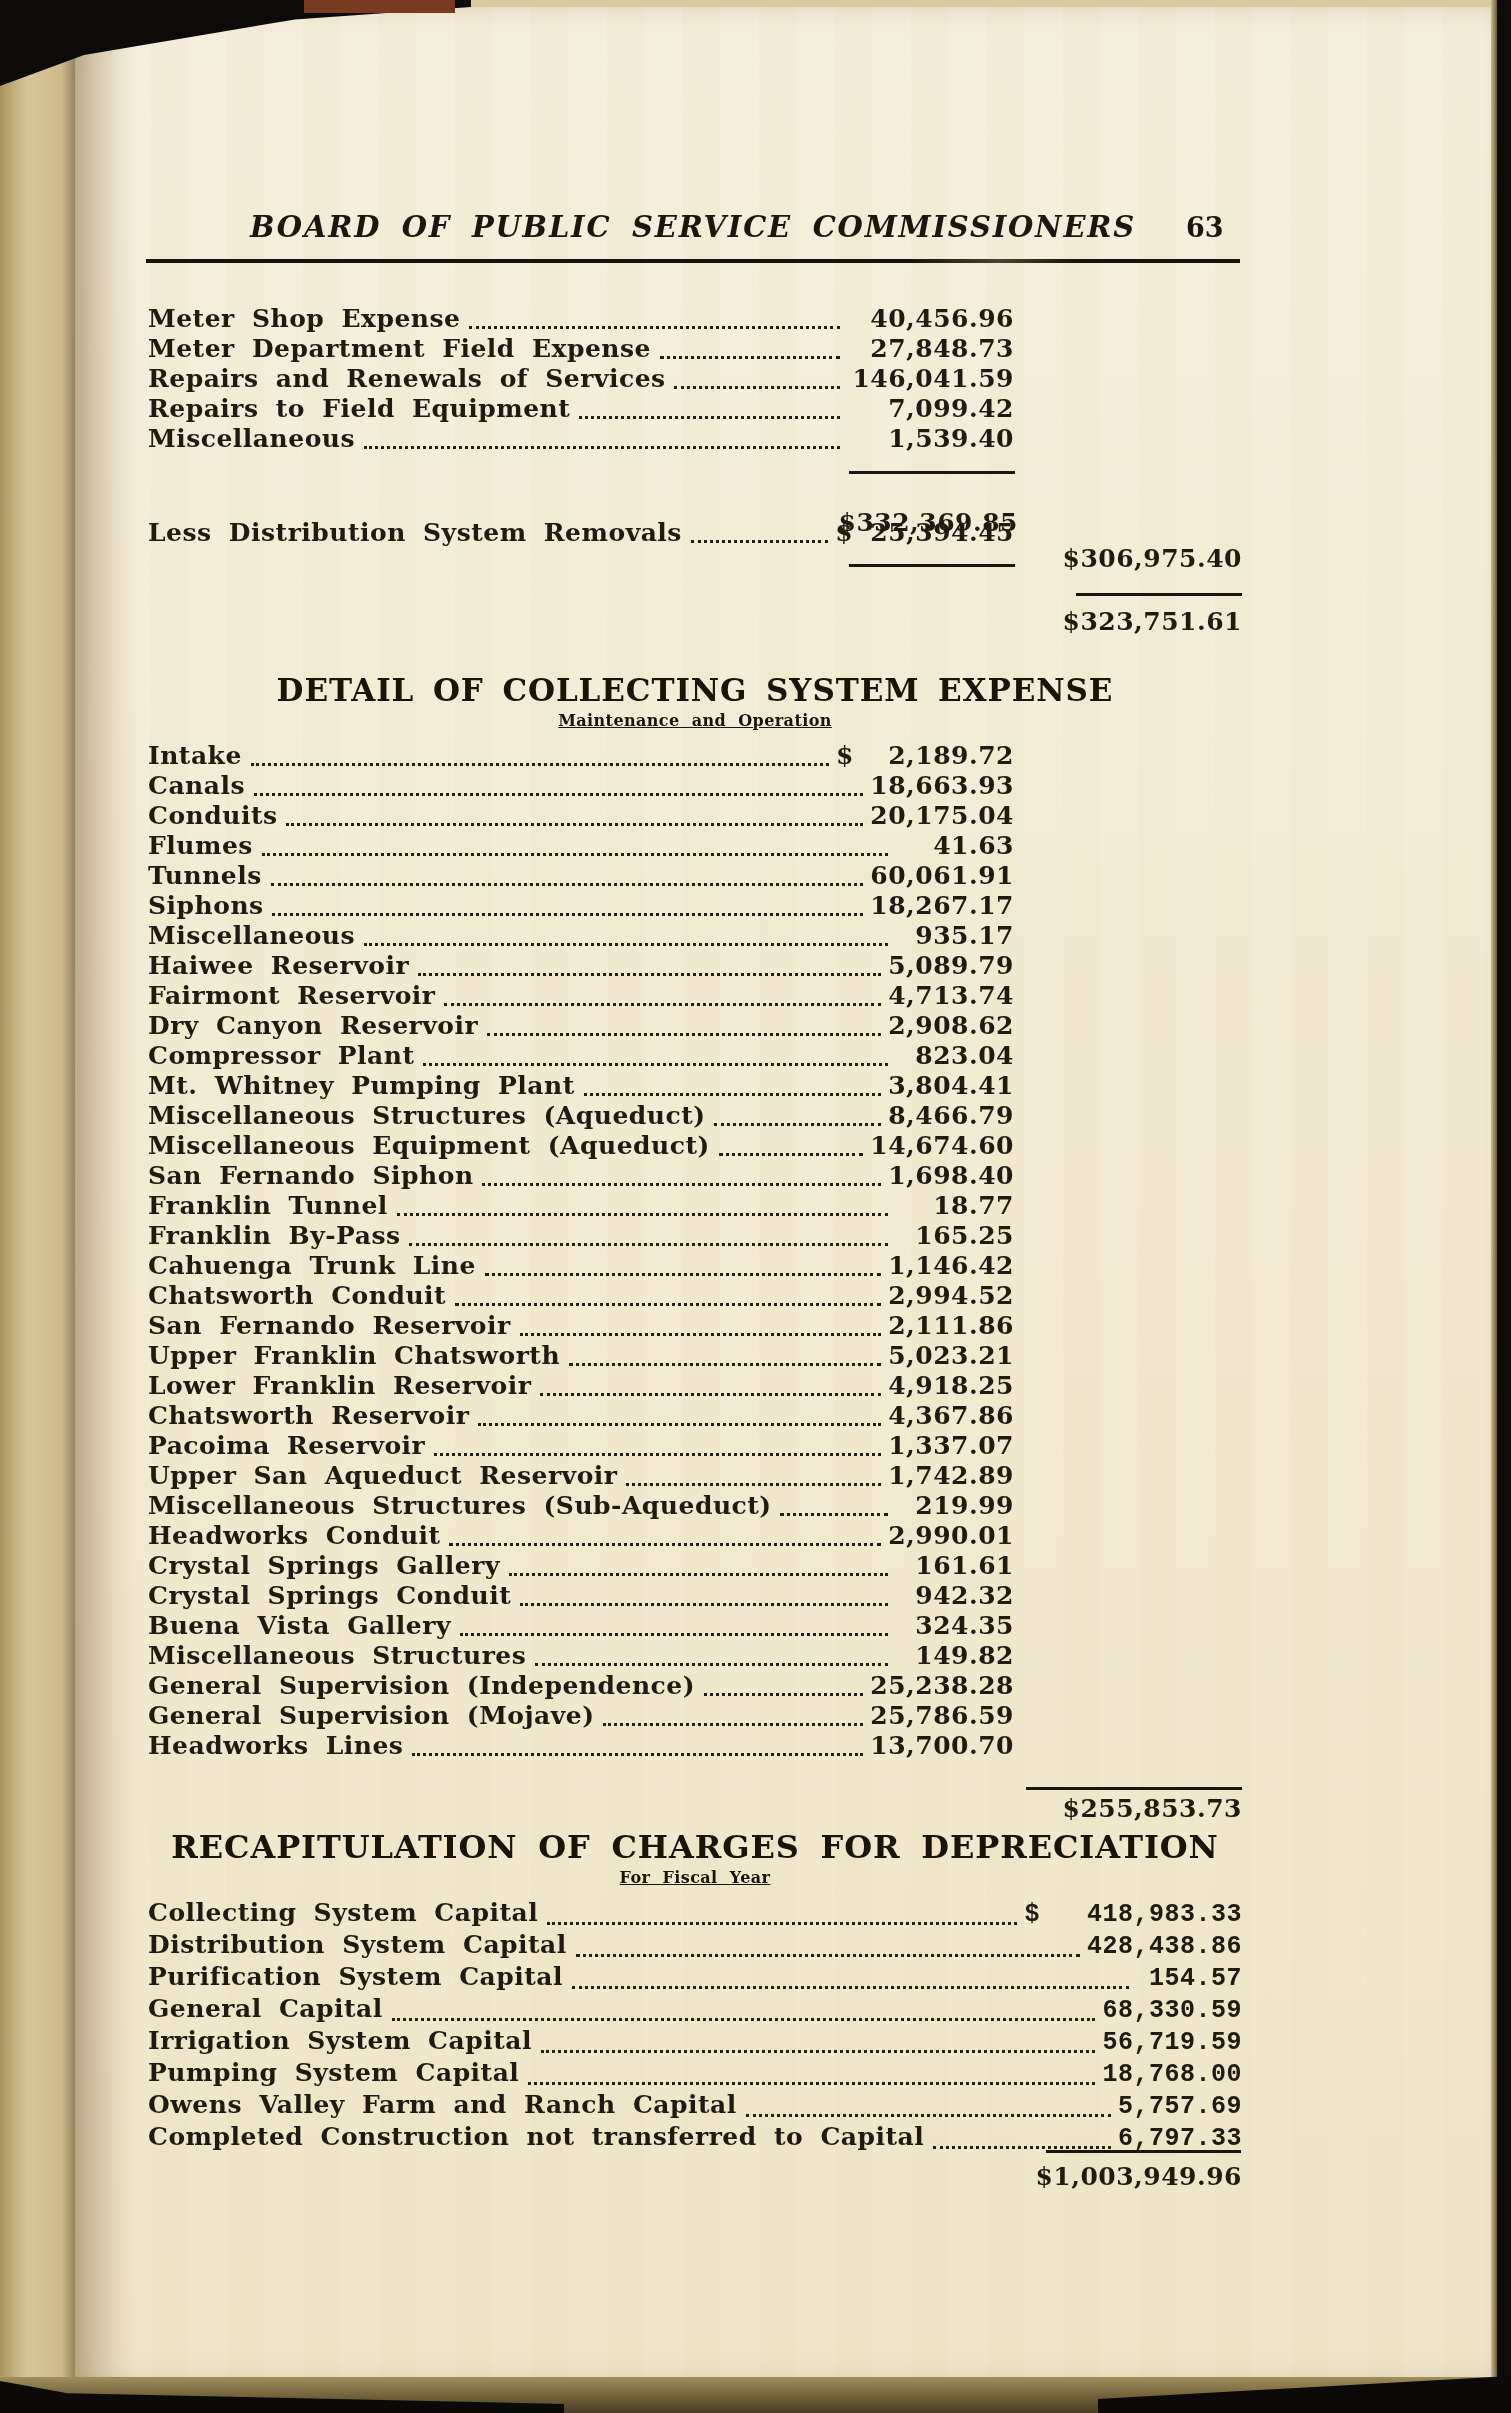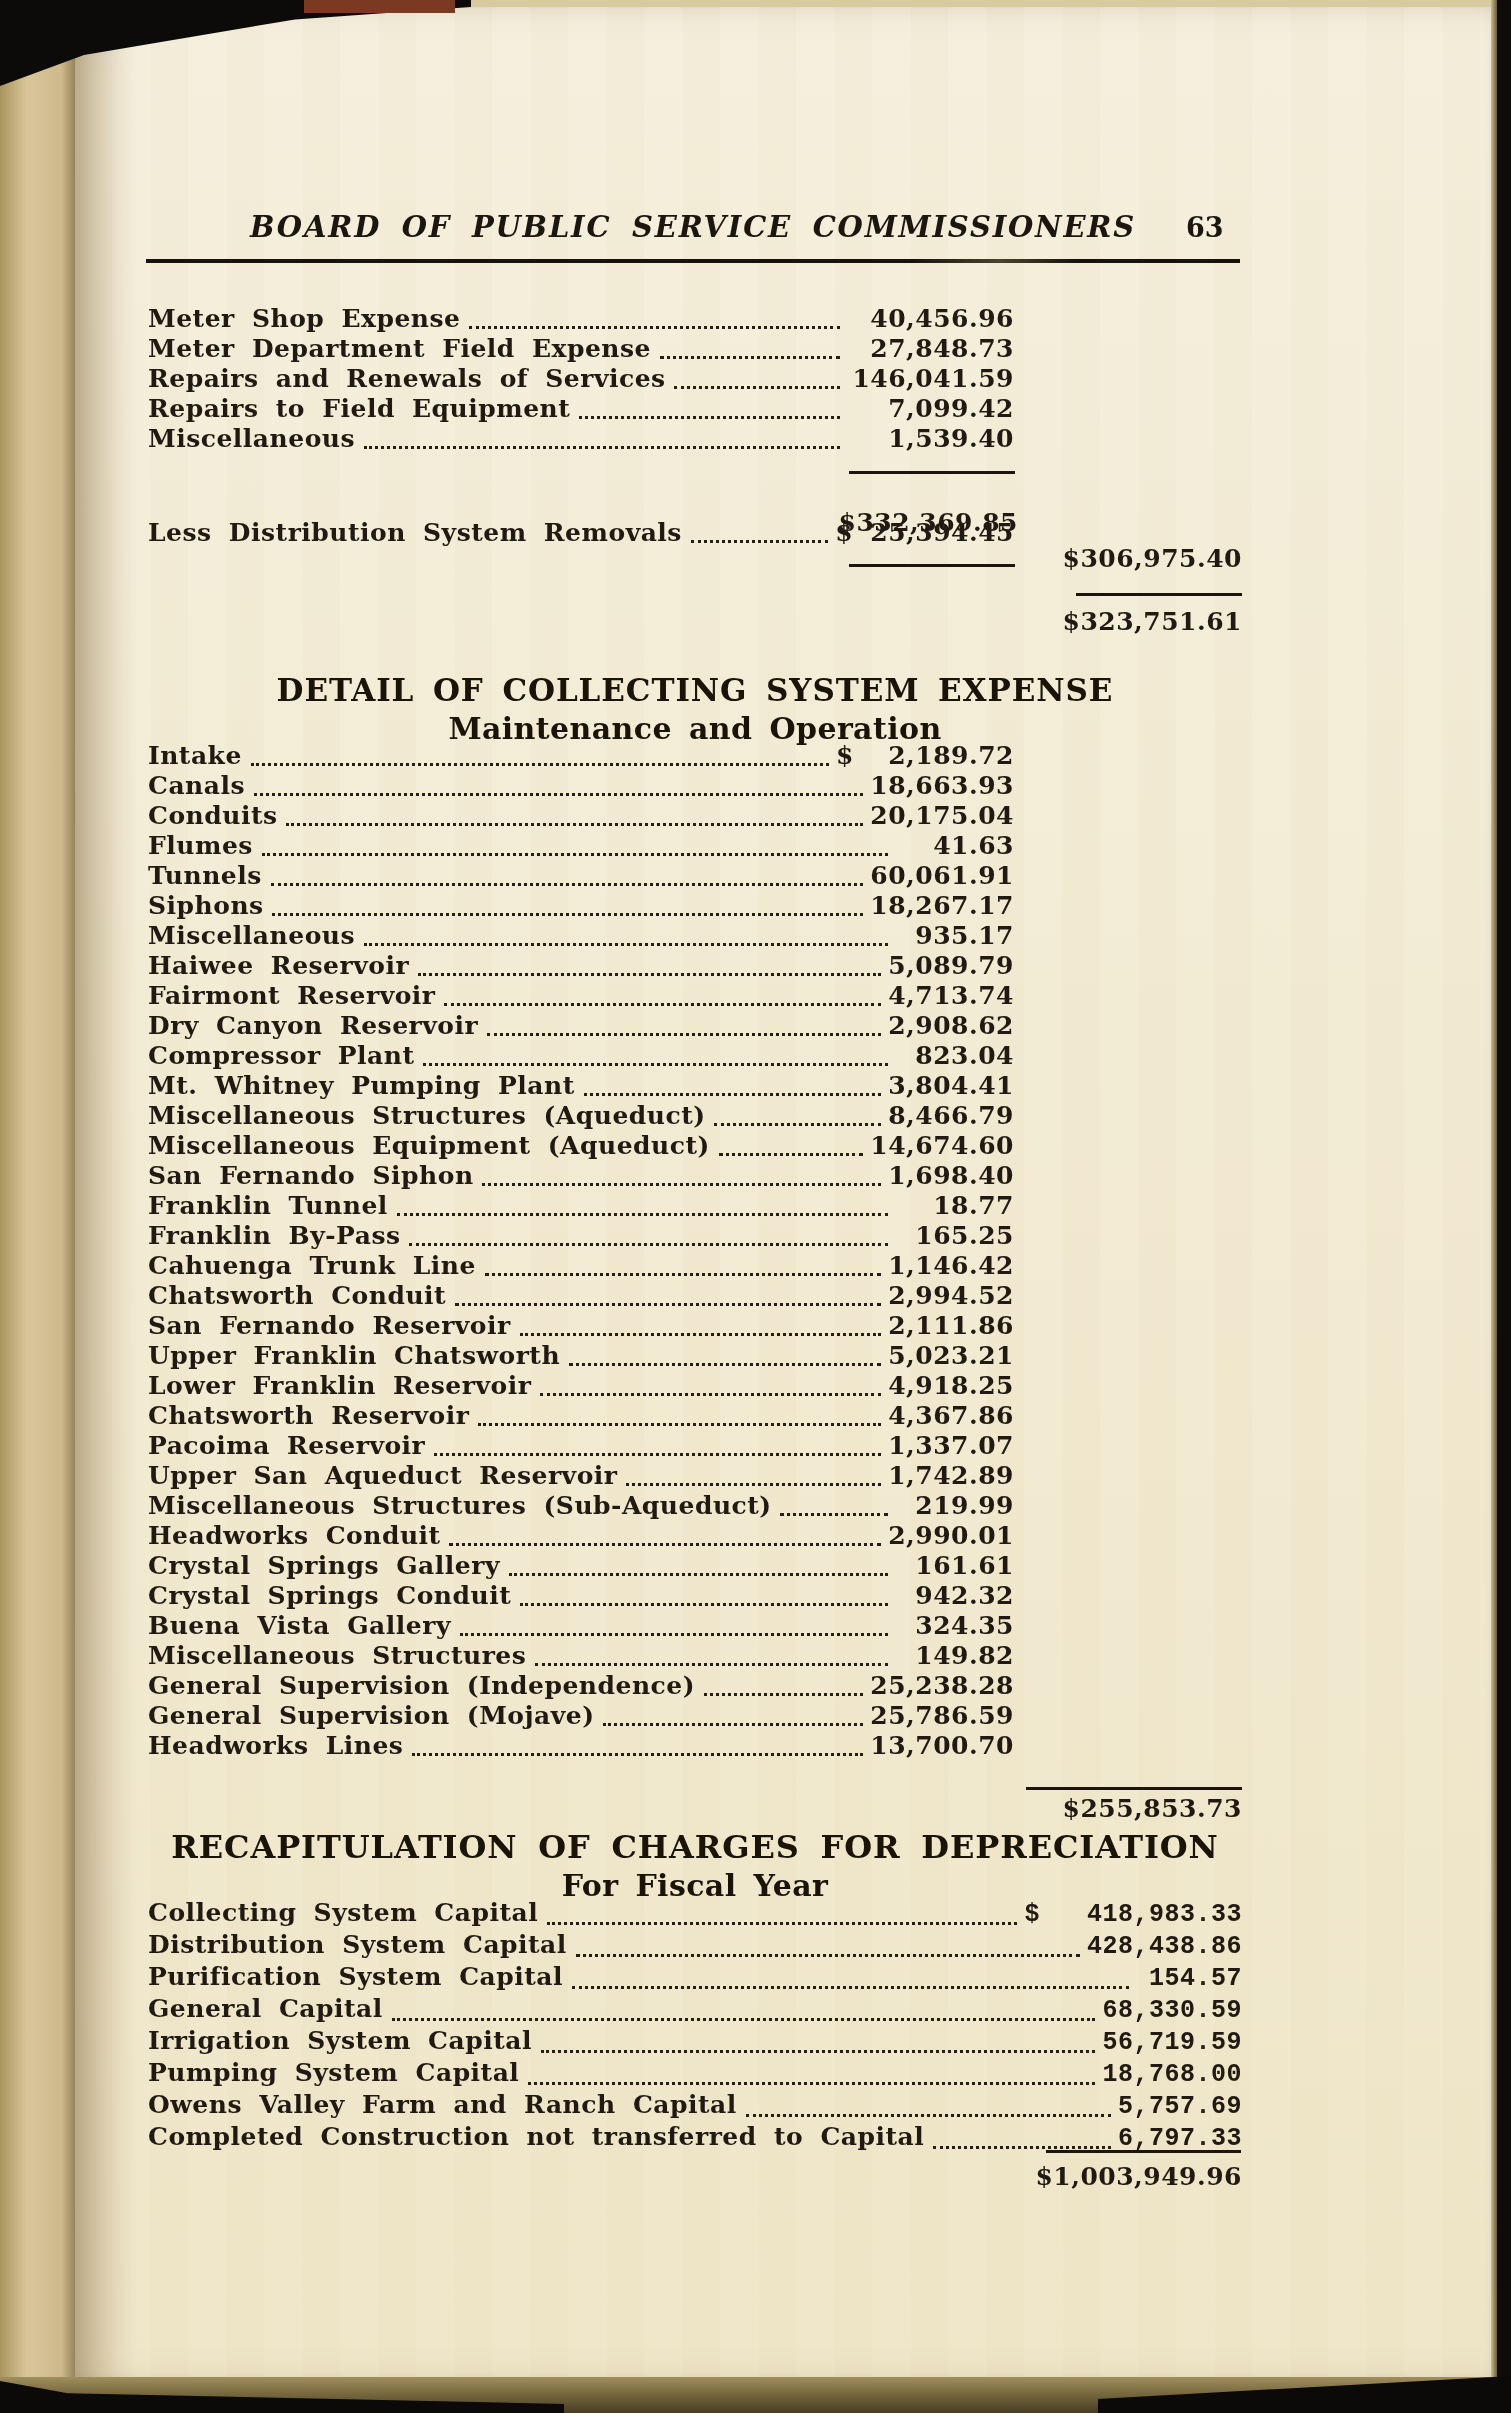--- a/index.html
+++ b/index.html
@@ -50,21 +50,21 @@
   .val-b1{min-width:167px;}
   .val-det{min-width:119px;}
   .val-rec{min-width:106px;font-family:Liberation Mono, monospace;}
   .sum-rule{position:absolute;height:2.6px;background:#1b150d;}
   .sum-val{position:absolute;text-align:right;white-space:pre;line-height:30px;}
   
   .h-main{position:absolute;left:73px;width:1094px;text-align:center;font-weight:bold;
           color:#191308;white-space:nowrap;}
   .h1{font-size:31px;letter-spacing:0.9px;word-spacing:7px;}
   .h1b{font-size:32px;letter-spacing:0.9px;word-spacing:8.8px;}
-  .h2{font-size:30px;letter-spacing:0.4px;word-spacing:6.2px;}
+  .h2{font-size:16px;letter-spacing:0.4px;word-spacing:6.2px;text-decoration:underline;}
 </style>
 </head>
 <body>
 
 <div id="canvas">
   <div class="edge-left"></div>
   <div class="edge-top-right"></div>
 
   <div class="page">
     <div class="running-head">BOARD OF PUBLIC SERVICE COMMISSIONERS</div>

